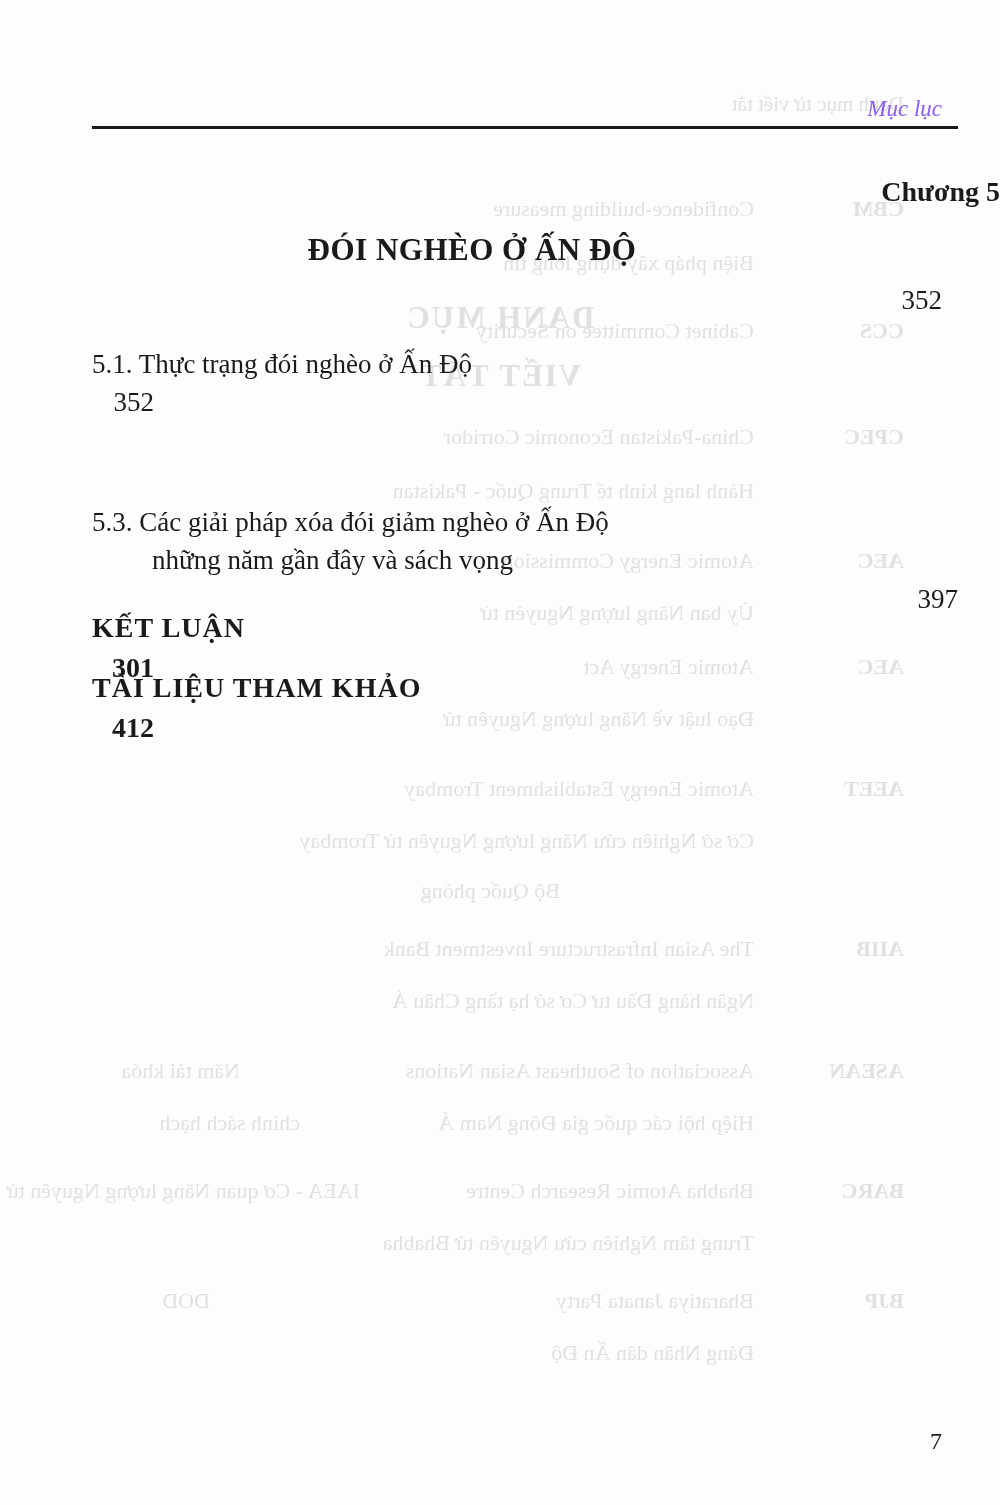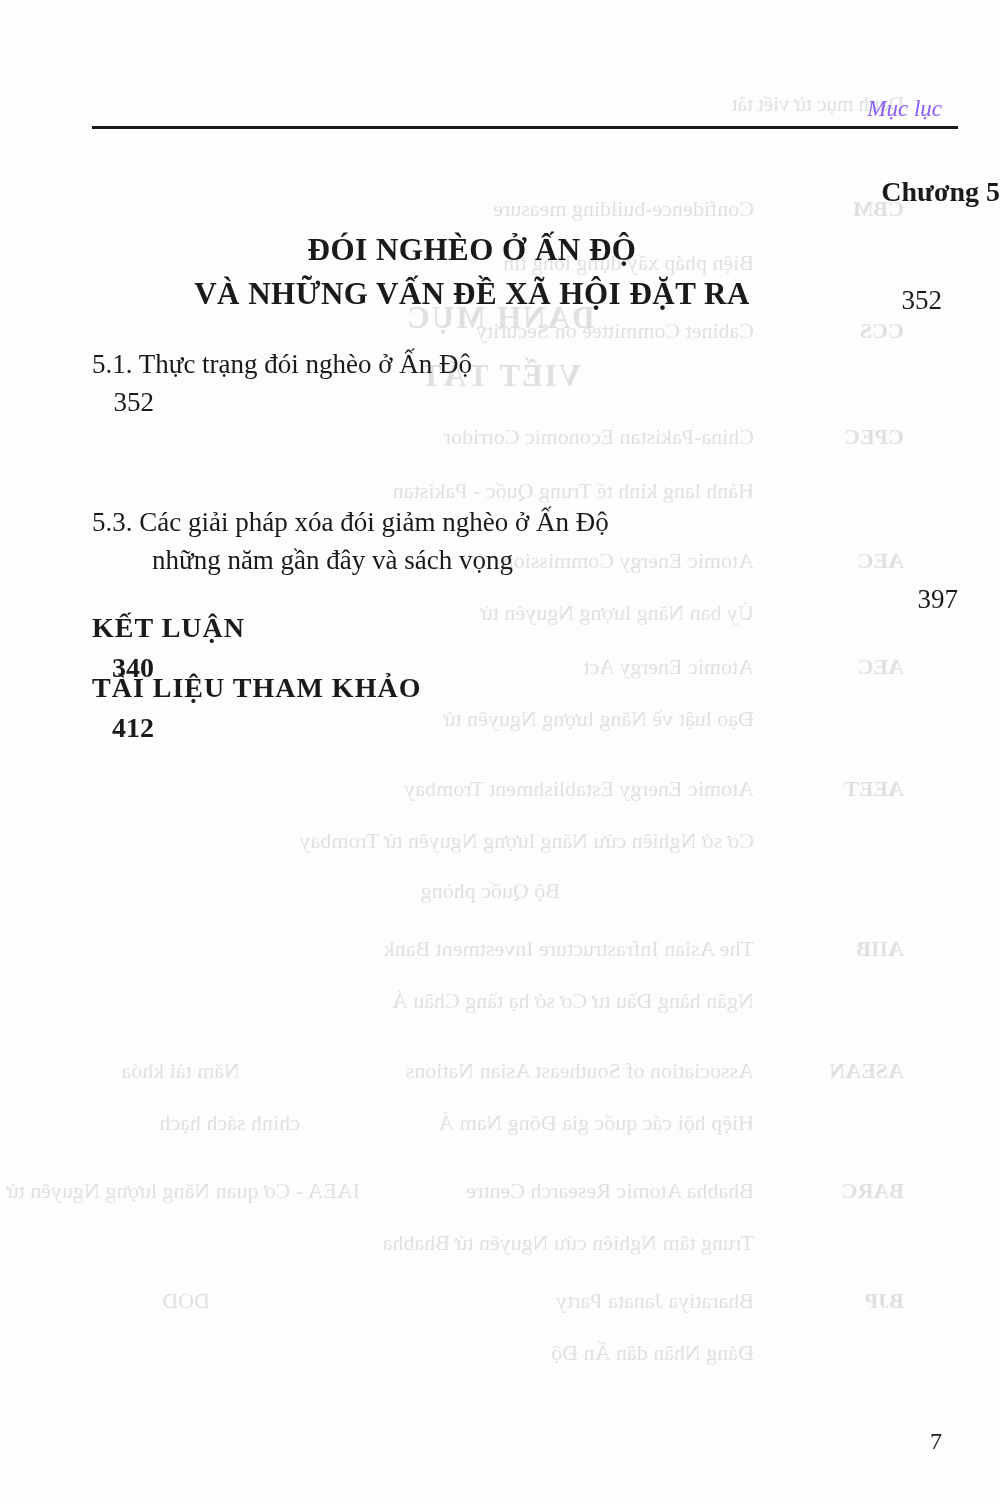--- a/index.html
+++ b/index.html
@@ -244,41 +244,40 @@
 
   <div class="content">
 
     <div class="header">Mục lục</div>
     <div class="rule"></div>
 
     <div class="chapter-label">Chương 5</div>
 
     <div class="chapter-title">
       <span>ĐÓI NGHÈO Ở ẤN ĐỘ</span><br>
-      <span>VÀ NHỮNG VẤN ĐỀ XÃ HỘI ĐẶT RA</span>
     </div>
     <div class="chapter-page">352</div>
 
     <div class="entry" style="top:345px">
       <div class="txt">5.1. Thực trạng đói nghèo ở Ấn Độ</div>
       <div class="pg">352</div>
     </div>
 
 
     <div class="entry" style="top:503px">
       <div class="txt">
         <span>5.3. Các giải pháp xóa đói giảm nghèo ở Ấn Độ</span>
         <span class="indent2">những năm gần đây và sách vọng</span>
       </div>
       <div class="pg" style="align-self:flex-end">397</div>
     </div>
 
     <div class="entry entry-bold" style="top:608px">
       <div class="txt">KẾT LUẬN</div>
-      <div class="pg">340</div>
+      <div class="pg">301</div>
     </div>
 
     <div class="entry entry-bold" style="top:668px">
       <div class="txt">TÀI LIỆU THAM KHẢO</div>
       <div class="pg">412</div>
     </div>
 
     <div class="folio">7</div>
   </div>
 </div>

